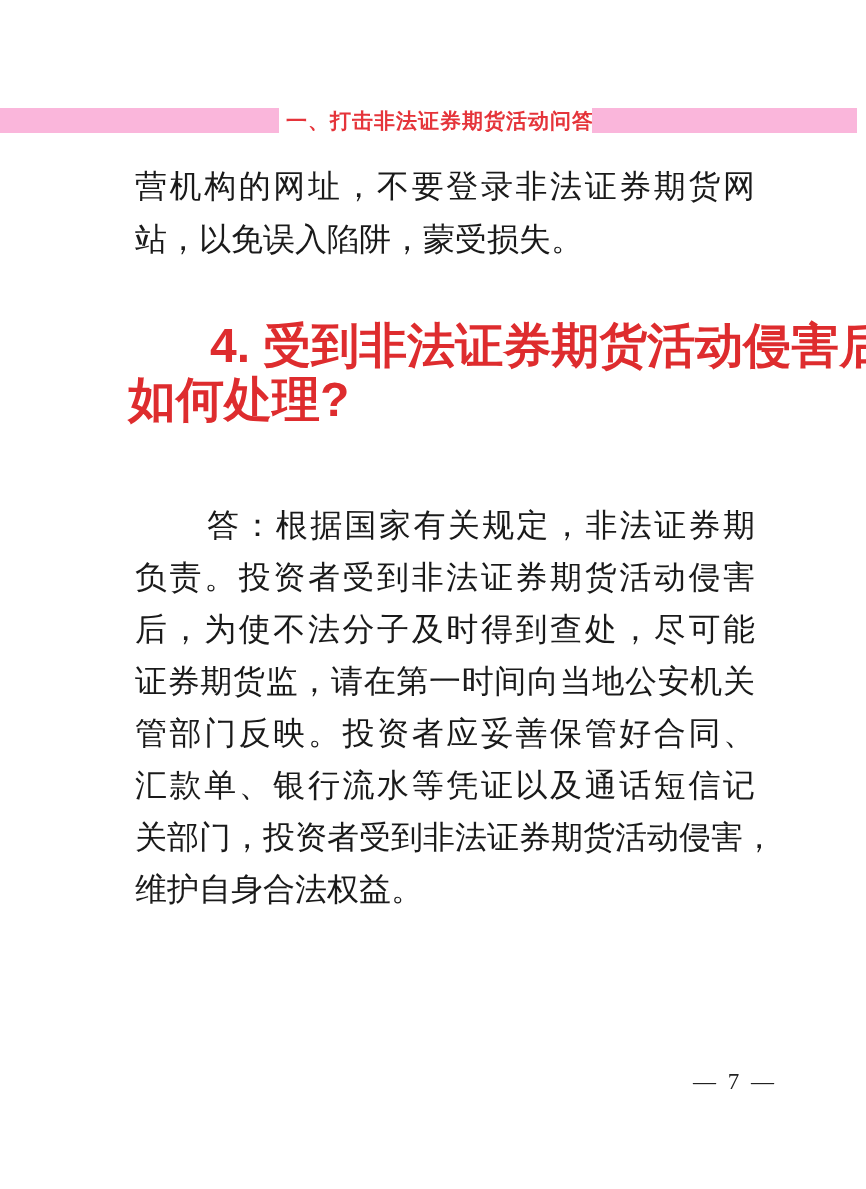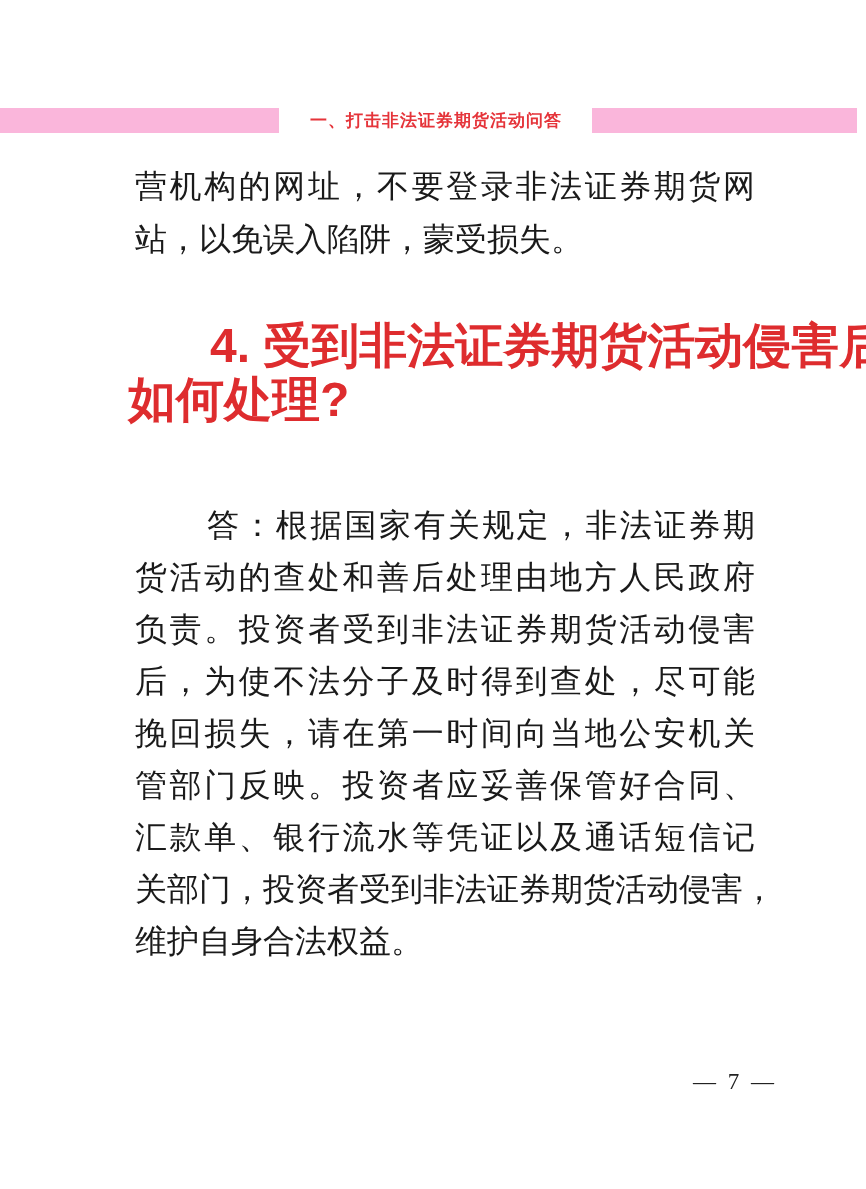--- a/index.html
+++ b/index.html
@@ -35,21 +35,21 @@
   .header-title {
     position: absolute;
     top: 0;
     left: 286px;
     width: 300px;
     height: 25px;
     line-height: 26px;
     text-align: center;
     font-family: "Liberation Sans", "DejaVu Sans", sans-serif;
     font-weight: bold;
-    font-size: 17px;
+    font-size: 21px;
     letter-spacing: 1px;
     color: #e5343a;
     white-space: nowrap;
   }
 
   
   .para {
     position: absolute;
     left: 135px;
     width: 620px;
@@ -127,24 +127,23 @@
     <div class="line last">站，以免误入陷阱，蒙受损失。</div>
   </div>
 
   <div class="question-heading" style="color: rgb(222, 44, 46);">
     <div class="hline first">4. 受到非法证券期货活动侵害后</div>
     <div class="hline">如何处理?</div>
   </div>
 
   <div class="para answer">
     <div class="line first">答：根据国家有关规定，非法证券期</div>
-    <div class="line">货活动的查处和善后处理由地方人民政府</div>
     <div class="line">负责。投资者受到非法证券期货活动侵害</div>
     <div class="line">后，为使不法分子及时得到查处，尽可能</div>
-    <div class="line">挽回损失，请在第一时间向当地公安机关</div>
+    <div class="line">证券期货监，请在第一时间向当地公安机关</div>
     <div class="line">管部门反映。投资者应妥善保管好合同、</div>
     <div class="line">汇款单、银行流水等凭证以及通话短信记</div>
     <div class="line">关部门，投资者受到非法证券期货活动侵害，</div>
     <div class="line last">维护自身合法权益。</div>
   </div>
 
   <div class="page-number">— 7 —</div>
 
 </div>
 

